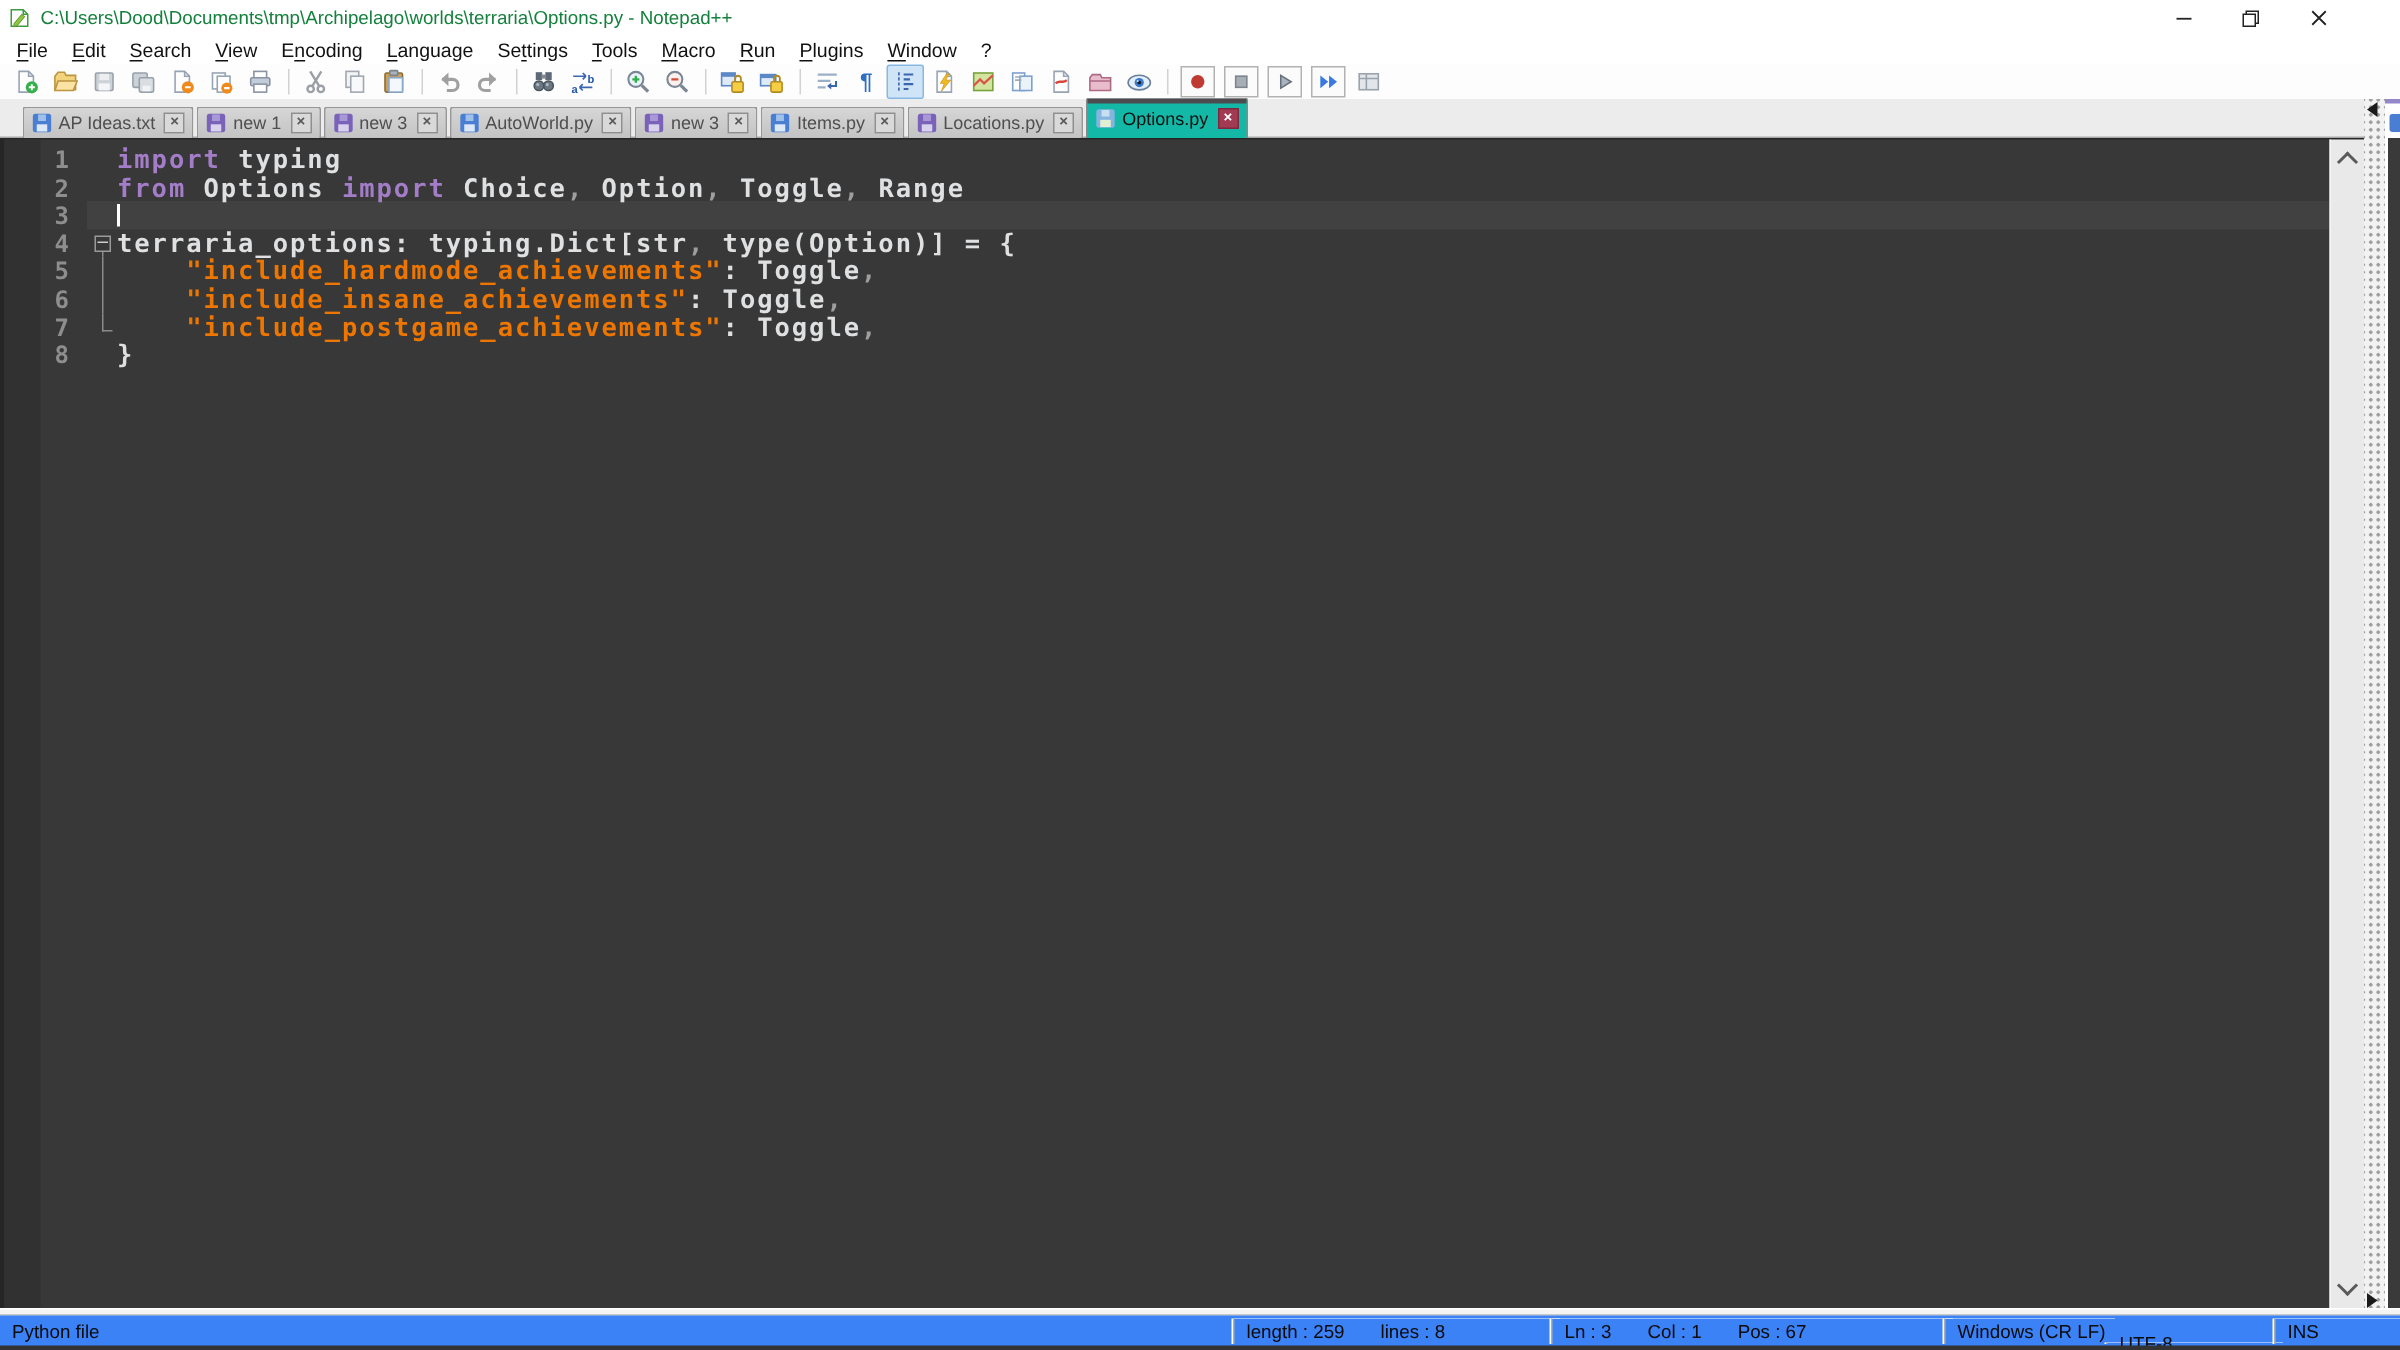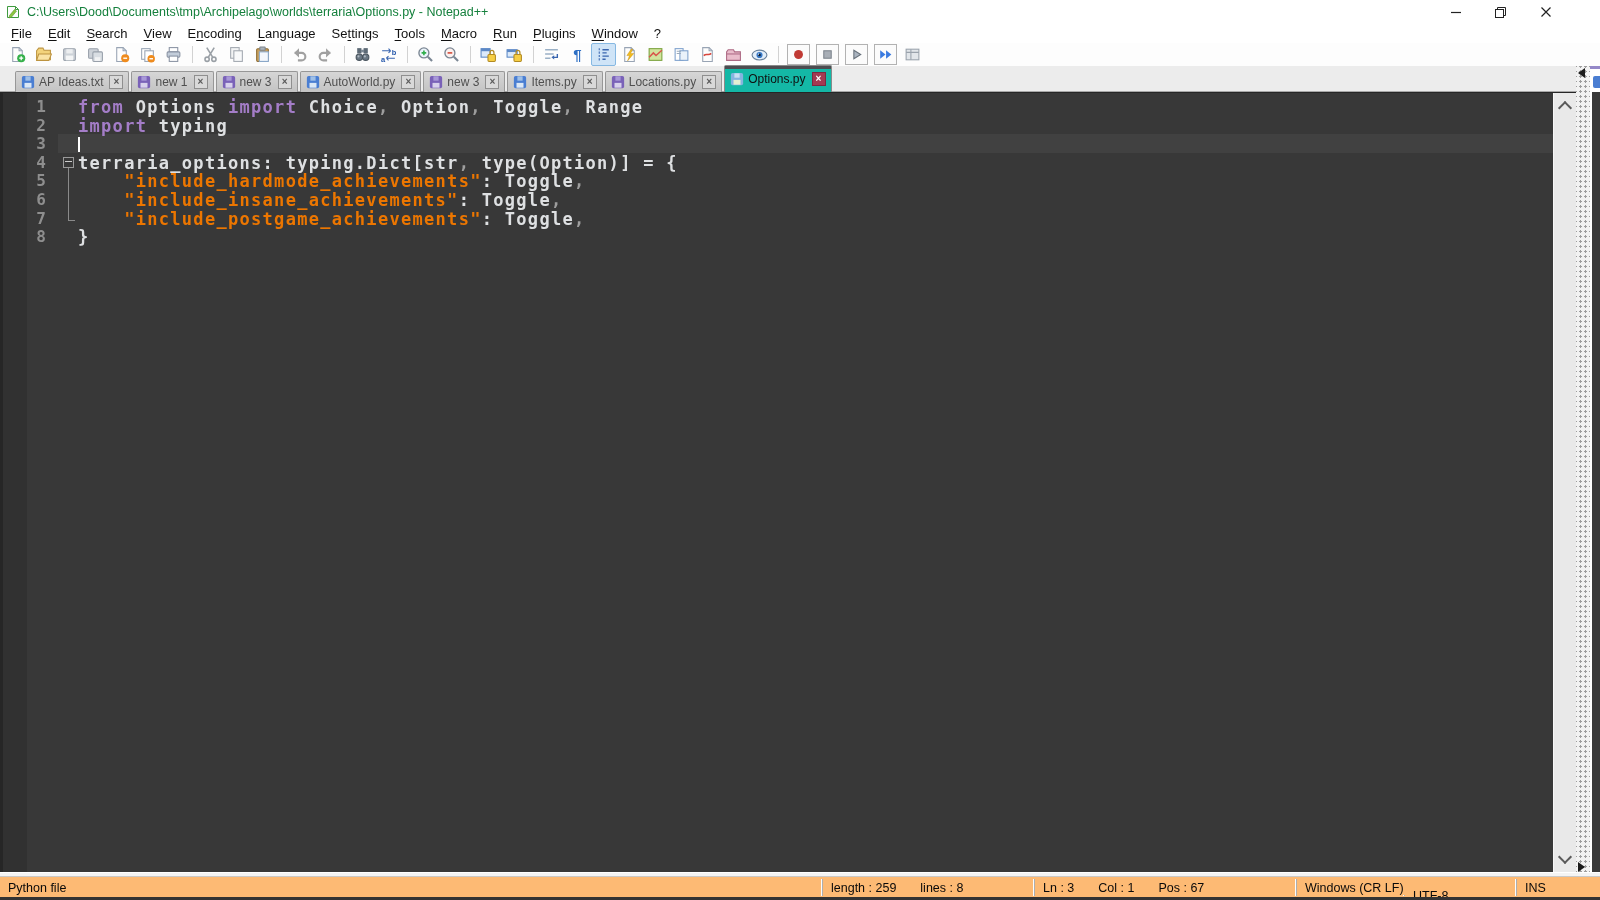--- a/index.html
+++ b/index.html
@@ -78,21 +78,21 @@
   .stri{position:absolute;width:0;height:0;left:2px;}
   .stri.left{top:2px;border-top:5px solid transparent;border-bottom:5px solid transparent;border-right:7px solid #1a1a1a;}
   .stri.right{bottom:4px;border-top:5px solid transparent;border-bottom:5px solid transparent;border-left:7px solid #1a1a1a;}
   .sliver{position:absolute;left:1590px;top:66px;width:10px;height:810px;background:#fff;}
   .slivertab{position:absolute;top:0;left:0;right:0;height:26px;background:#fff;border-top:3px solid #9488c8;}
   .sliverfloppy{position:absolute;top:7px;left:3px;width:7px;height:12px;background:#4a7ed2;border-radius:2px 0 0 2px;}
   .slivereditor{position:absolute;top:26px;left:2px;right:0;bottom:0;background:#3a3a3a;}
 
   
   .statusgap{position:absolute;top:872px;left:0;width:1600px;height:4px;background:#f4f4f4;border-top:1px solid #fff;}
-  .statusbar{position:absolute;top:876px;left:0;width:1600px;height:21px;background:#fdba74;
+  .statusbar{position:absolute;top:876px;left:0;width:1600px;height:21px;background:#3b82f6;
              border-top:1px solid #c9c9c9;font-size:12.5px;color:#0a0a0a;}
   .ssec{position:absolute;top:2px;bottom:2px;display:flex;align-items:center;padding-left:8px;
         border-left:1px solid #aeaeae;box-shadow:-1px 0 0 #fdfdfd;white-space:nowrap;}
   .ssec.first{border-left:none;box-shadow:none;}
   .sgap{display:inline-block;width:24px;}
   .bottomedge{position:absolute;top:897px;left:0;width:1600px;height:3px;background:#333;}
 </style>
 </head>
 <body>
 
@@ -484,22 +484,22 @@
       </div>
       <div class="fm">
         <span class="fvl"></span>
       </div>
       <div class="fm">
         <span class="fcor"></span>
       </div>
       <div class="fm"></div>
     </div>
   <div class="codecol">
+      <div class="row cl"><span class="c-kw">import</span><span class="c-id"> typing</span></div>
       <div class="row cl"><span class="c-kw">from</span><span class="c-id"> Options </span><span class="c-kw">import</span><span class="c-id"> Choice</span><span class="c-op">,</span><span class="c-id"> Option</span><span class="c-op">,</span><span class="c-id"> Toggle</span><span class="c-op">,</span><span class="c-id"> Range</span></div>
-      <div class="row cl"><span class="c-kw">import</span><span class="c-id"> typing</span></div>
       <div class="row cl"><span class="caret"></span></div>
       <div class="row cl"><span class="c-id">terraria_options: typing.Dict[str</span><span class="c-op">,</span><span class="c-id"> type(Option)] = {</span></div>
       <div class="row cl"><span class="c-id">    </span><span class="c-str">"include_hardmode_achievements"</span><span class="c-id">: Toggle</span><span class="c-op">,</span></div>
       <div class="row cl"><span class="c-id">    </span><span class="c-str">"include_insane_achievements"</span><span class="c-id">: Toggle</span><span class="c-op">,</span></div>
       <div class="row cl"><span class="c-id">    </span><span class="c-str">"include_postgame_achievements"</span><span class="c-id">: Toggle</span><span class="c-op">,</span></div>
       <div class="row cl"><span class="c-id">}</span></div>
     </div>
   <div class="vscroll">
     <span class="sarrow up"></span>
     <span class="sarrow down"></span>

